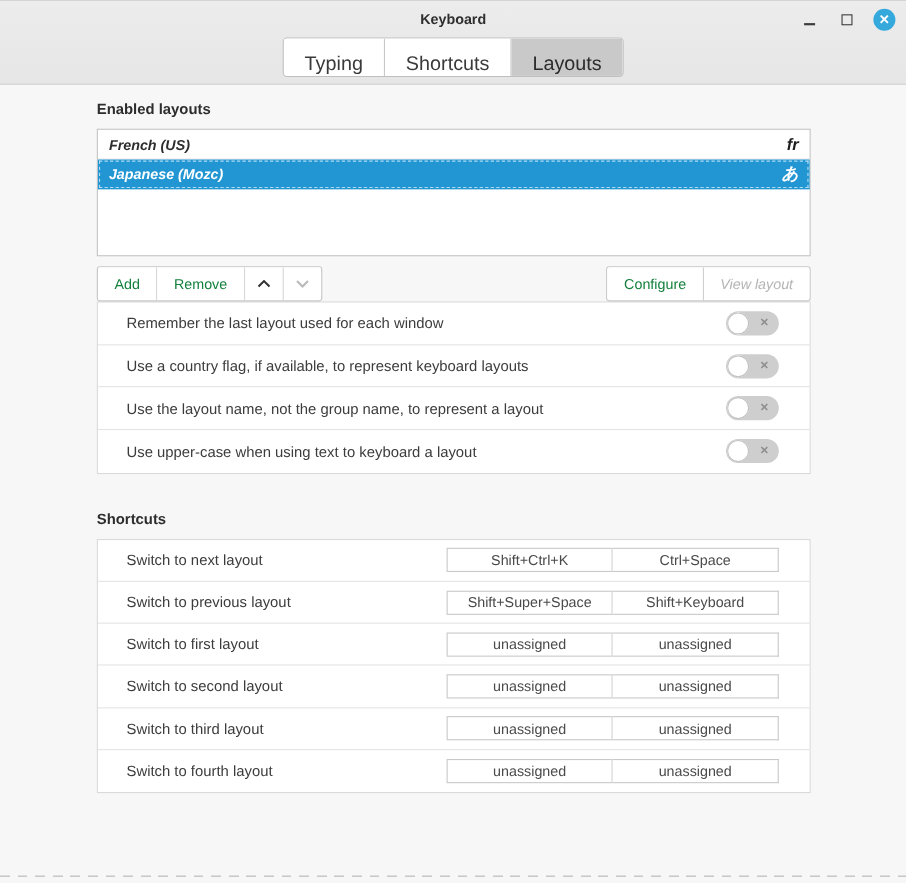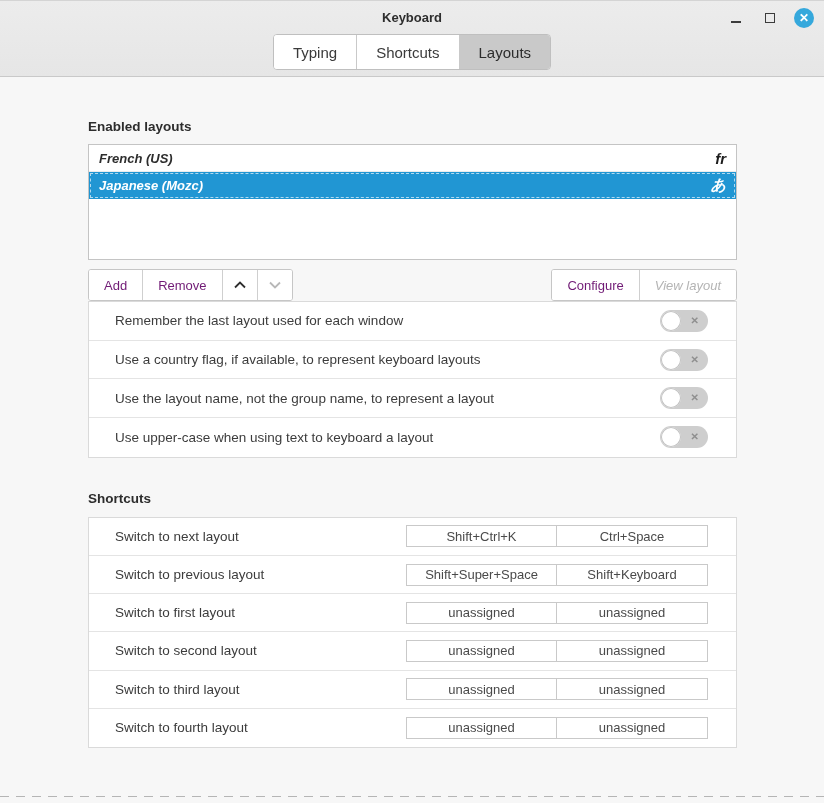--- a/index.html
+++ b/index.html
@@ -45,35 +45,35 @@
   .tab-group {
     display: inline-flex;
     border: 1px solid #bfbfbf;
     border-radius: 4px;
     overflow: hidden;
     background: #fff;
     height: 36px;
   }
   .tab {
     padding: 0 19px;
-    display: flex; align-items: center;
-    font-size: 15px; color: #3a3a3a;
+    display: flex; align-items: flex-end;
+    font-size: 18px; color: #3a3a3a;
     background: #ffffff;
     border-right: 1px solid #c9c9c9;
     cursor: default;
   }
   .tab:last-child { border-right: none; }
   .tab.active { background: #c9c9c9; color: #2c2c2c; }
 
   
   .content { padding: 0 87px 0 88px; }
   .section-heading {
     font-size: 13.5px; font-weight: 700; color: #2d2d2d;
   }
-  .h-layouts { margin-top: 42px; margin-bottom: 10px; }
+  .h-layouts { margin-top: 15px; margin-bottom: 10px; }
   .h-options  { margin-top: 33px; margin-bottom: 11px; }
   .h-shortcuts{ margin-top: 33px; margin-bottom: 11px; }
 
   
   .layout-list {
     height: 116px;
     background: #ffffff;
     border: 1px solid #c4c4c4;
   }
   .layout-row {
@@ -98,21 +98,21 @@
   
   .list-actions {
     margin-top: 9px;
     display: flex; justify-content: space-between;
     height: 32px;
   }
   .btn-group { display: inline-flex; border: 1px solid #c6c6c6; border-radius: 3px; background: #fff; overflow: hidden; }
   .btn {
     display: flex; align-items: center; justify-content: center;
     padding: 0 15px;
-    font-size: 13px; color: #701a75;
+    font-size: 13px; color: #15803d;
     background: #ffffff;
     border-right: 1px solid #cfcfcf;
     cursor: default;
     min-width: 34px;
   }
   .btn:last-child { border-right: none; font-style: italic; }
   .btn.disabled { color: #b4b4b4; }
   .btn.icon-btn { padding: 0 9px; }
   .chev { display: block; }
 

